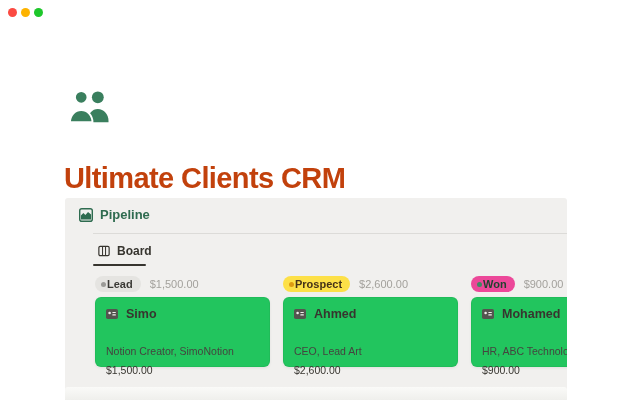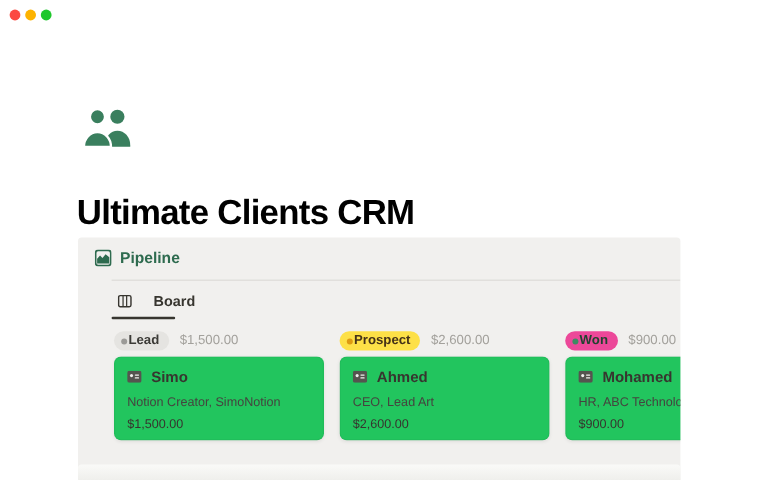--- a/index.html
+++ b/index.html
@@ -8,47 +8,47 @@
 
   
   .traffic { position:absolute; left:8px; top:8px; display:flex; gap:4px; }
   .traffic .dot { width:9px; height:9px; border-radius:50%; }
 
   
   .page-icon { position:absolute; left:67px; top:87px; width:46px; height:42px; }
 
   
   .page-title { position:absolute; left:64px; top:162px; font-size:29px; font-weight:700;
-    letter-spacing:-0.6px; color:#000000; }
+    letter-spacing:-0.6px; color:#c2410c; }
 
   
   .panel { position:absolute; left:65px; top:198px; width:502px; height:232px;
     background:#f1f0ee; border-radius:3px; overflow:hidden;text-decoration:underline; }
   .panel-header { position:absolute; left:14px; top:9px; display:flex; align-items:center; gap:7px; }
   .panel-title { font-size:13px; font-weight:700; color:#2e6b4f; }
   .panel-divider { position:absolute; left:28px; right:0; top:35px; height:1px; background:#dcdbd8; }
 
-  .tab { position:absolute; left:33px; top:46px; display:flex; align-items:center; gap:18px; cursor:pointer; }
+  .tab { position:absolute; left:33px; top:46px; display:flex; align-items:center; gap:7px; cursor:pointer; }
   .tab-label { font-size:12px; font-weight:600; color:#37352f; }
   .tab-underline { position:absolute; left:28px; top:66px; width:53px; height:2px; background:#37352f; border-radius:1px; }
 
   .columns { position:absolute; left:30px; top:77px; display:flex; gap:13px; }
   .col { width:175px; flex:0 0 175px; }
   .col-head { display:flex; align-items:center; height:18px; margin-bottom:4px; }
   .pill { display:inline-flex; align-items:center; gap:1px; height:16px; padding:0 8px 0 6px;
     border-radius:9px; font-size:11px; font-weight:700; }
   .pill .sdot { width:5px; height:5px; border-radius:50%; }
   .col-total { margin-left:9px; font-size:11px; color:#a3a19c; }
 
   .card { margin-top:2px; width:175px; height:70px; background:#22c55e; border-radius:6px;
     border:1px solid rgba(0,0,0,0.045); box-shadow:0 1px 3px rgba(15,15,15,0.07);
     padding:9px 10px; cursor:pointer; }
   .card-titlerow { display:flex; align-items:center; gap:8px; }
   .card-name { font-size:12.5px; font-weight:700; color:#37352f; }
-  .card-sub { margin-top:8px; font-size:10.5px; color:#45443f; }
+  .card-sub { margin-top:24px; font-size:10.5px; color:#45443f; }
   .card-amt { margin-top:7px; font-size:10.5px; color:#37352f; }
 
   
   .next-section { position:absolute; left:65px; top:387px; width:502px; height:13px;
     border-radius:3px 3px 0 0; background:linear-gradient(#fafaf8, #efefec); }
 
   svg { display:block; }
 </style>
 </head>
 <body>

